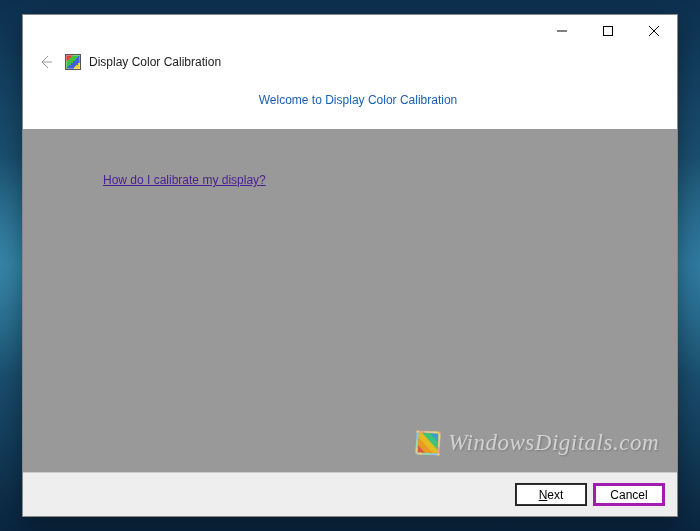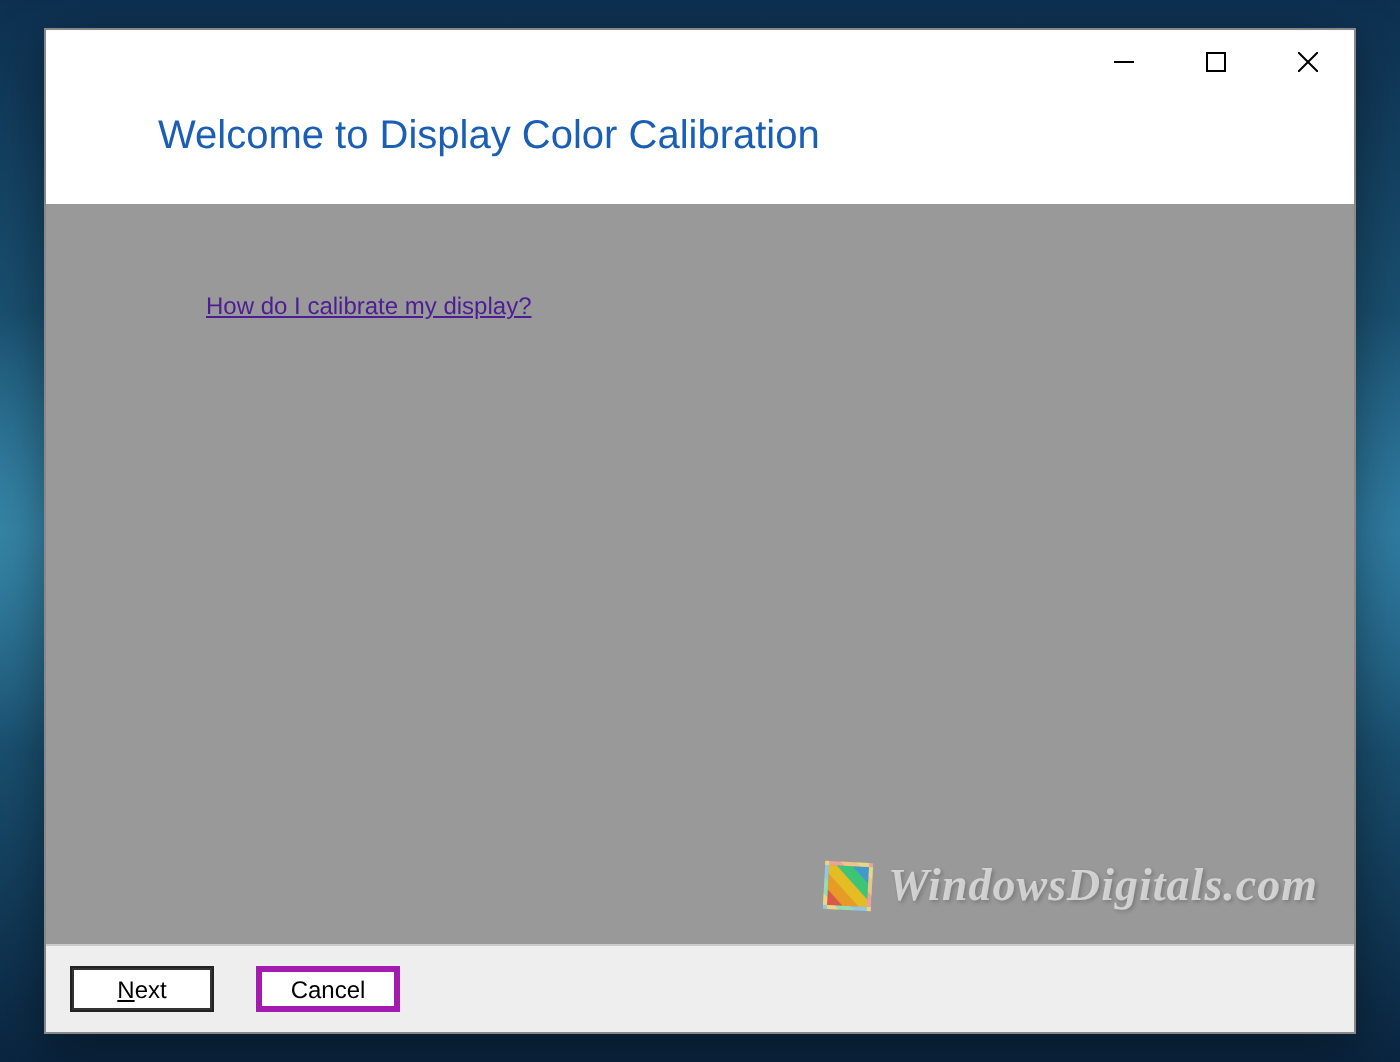--- a/index.html
+++ b/index.html
@@ -77,23 +77,24 @@
     }
     .window-title {
       font-size: 12px;
       color: #222;
     }
     .heading-area {
       background: #ffffff;
       padding: 10px 40px 22px 56px;
     }
     .heading {
-      font-size: 20px;
+      font-size: 12px;
       color: #1a5fb4;
       font-weight: 400;
+      text-align: center;
     }
     .content-area {
       flex: 1;
       background: #999999;
       padding: 42px 80px 20px 80px;
       font-size: 12px;
       color: #111;
       line-height: 1.5;
       position: relative;
     }
@@ -102,24 +103,24 @@
       color: #4c1d95;
       text-decoration: underline;
       font-size: 12px;
       cursor: pointer;
     }
     .footer {
       height: 44px;
       background: #eeeeee;
       border-top: 1px solid #ccc;
       display: flex;
-      justify-content: flex-start;
+      justify-content: flex-end;
       align-items: center;
       padding: 0 12px;
-      gap: 21px;
+      gap: 6px;
     }
     .btn {
       min-width: 72px;
       height: 23px;
       background: #ffffff;
       border: 3px solid #a21caf;
       font-size: 12px;
       font-family: inherit;
       cursor: pointer;
       padding: 0 10px;
@@ -143,21 +144,21 @@
       width: 24px;
       height: 24px;
       background: 
         linear-gradient(45deg, #e74c3c 0 20%, #f39c12 20% 40%, #f1c40f 40% 60%, #2ecc71 60% 80%, #3498db 80% 100%);
       border: 2px solid rgba(255,255,255,0.5);
       transform: rotate(3deg);
     }
     .watermark-text {
       font-family: Georgia, 'Times New Roman', serif;
       font-size: 23px;
-      font-weight: bold;
+      font-weight: normal;
       font-style: italic;
       color: rgba(255,255,255,0.7);
       text-shadow: 1px 1px 2px rgba(0,0,0,0.25);
       letter-spacing: 0.5px;
     }
   </style>
 </head>
 <body>
 
 <div class="window">
@@ -176,20 +177,30 @@
       </div>
       <div class="win-btn">
         <svg width="10" height="10" viewBox="0 0 10 10">
             <line x1="0" y1="0" x2="10" y2="10" stroke="#000" stroke-width="1"></line>
             <line x1="10" y1="0" x2="0" y2="10" stroke="#000" stroke-width="1"></line>
           </svg>
       </div>
     </div>
   </div>
 
+  <div class="header-row">
+    <div class="back-arrow">
+      <svg width="16" height="16" viewBox="0 0 16 16">
+        <path d="M10 2 L4 8 L10 14" fill="none" stroke="#999" stroke-width="1"></path>
+        <line x1="4" y1="8" x2="14" y2="8" stroke="#999" stroke-width="1"></line>
+      </svg>
+    </div>
+    <div class="app-icon"></div>
+    <div class="window-title">Display Color Calibration</div>
+  </div>
 
   <div class="heading-area">
     <div class="heading">Welcome to Display Color Calibration</div>
   </div>
 
   <div class="content-area">
     <a class="help-link">How do I calibrate my display?</a>
 
     <div class="watermark">
       <div class="watermark-icon"></div>

